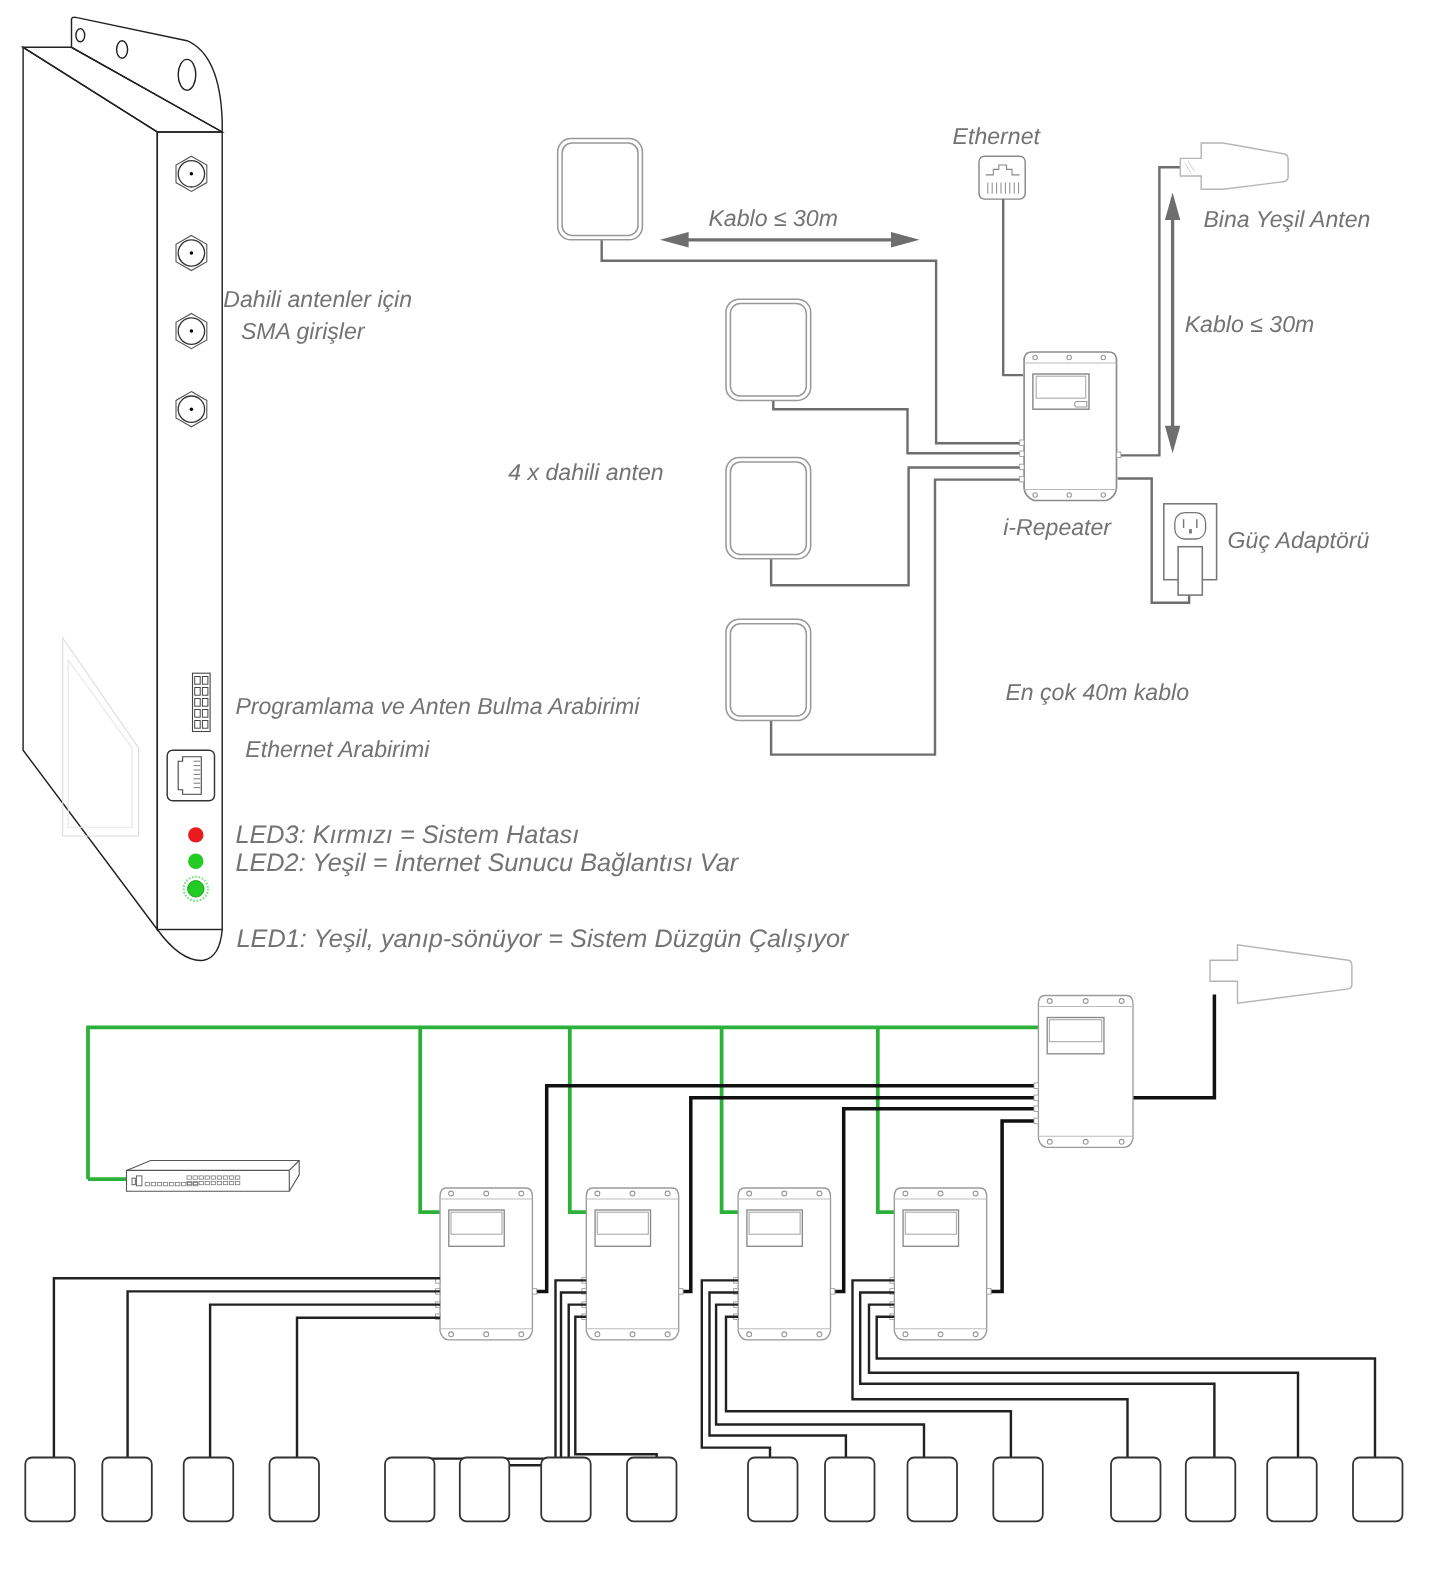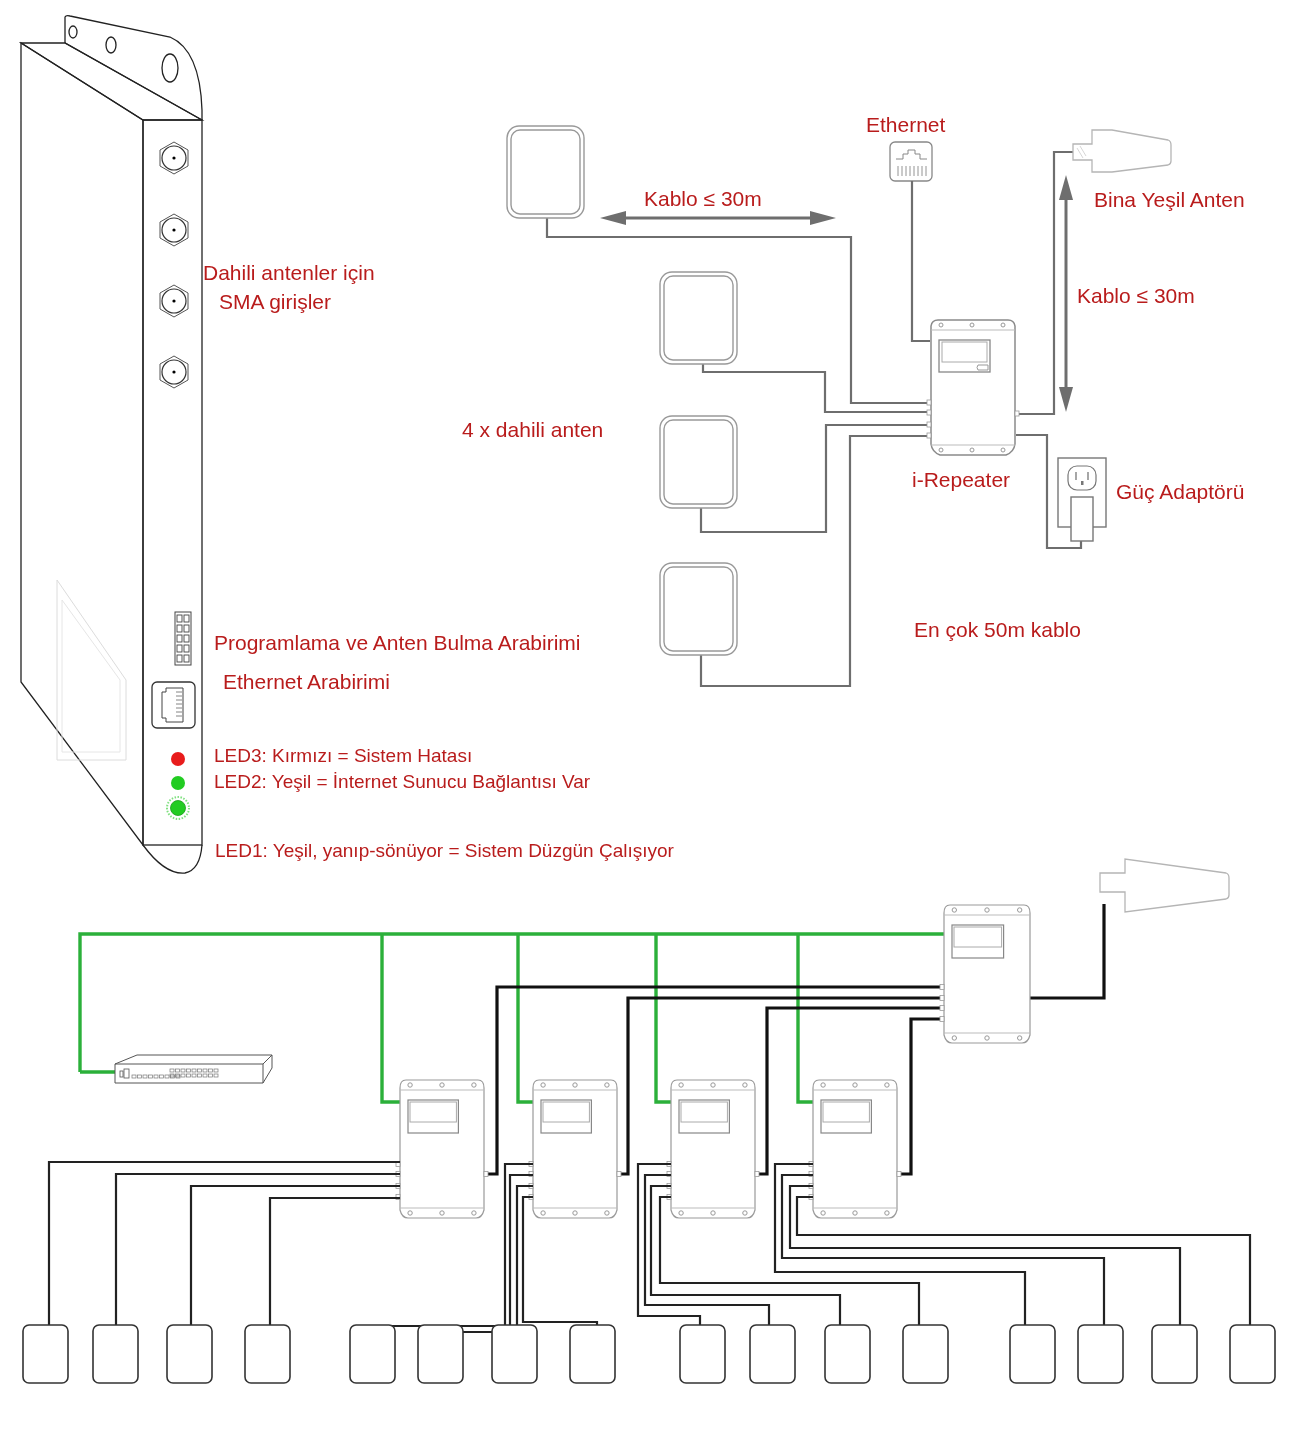--- a/index.html
+++ b/index.html
@@ -1,19 +1,19 @@
 <!DOCTYPE html>
 <html><head>
 <meta charset="utf-8">
 <style>
   html, body { margin: 0; padding: 0; background: #ffffff; }
   body { width: 1300px; height: 1435px; position: relative; overflow: hidden; font-family: "Liberation Sans", sans-serif; }
   #diagram { position: absolute; left: 0; top: 0; width: 1300px; height: 1435px; }
-  .lbl { position: absolute; color: #b91c1c; font-family: "Liberation Sans", sans-serif; font-size: 21px; line-height: 1.35; white-space: nowrap; }
-  .lbl.sm { font-size: 19px; line-height: 1.38; }
+  .lbl { position: absolute; color: #737373; font-family: "Liberation Sans", sans-serif; font-size: 21px; line-height: 1.35; white-space: nowrap; font-style: italic; }
+  .lbl.sm { font-size: 23px; line-height: 1.38; }
   .dev { fill: #fff; stroke: #8a8a8a; stroke-width: 1.5; }
   .devthin { fill: #fff; stroke: #9a9a9a; stroke-width: 1.2; }
   .cable { fill: none; stroke: #6e6e6e; stroke-width: 2.2; }
   .bk { fill: none; stroke: #111; stroke-width: 3.2; }
   .bkthin { fill: none; stroke: #222; stroke-width: 2.2; }
   .gr { fill: none; stroke: #2bb03a; stroke-width: 3.4; }
   .ant { fill: #fff; stroke: #333; stroke-width: 1.6; }
   .arrow { fill: #6e6e6e; stroke: none; }
   .outline { fill: none; stroke: #222; stroke-width: 1.3; }
 </style>
@@ -357,13 +357,13 @@
 <div class="lbl sm" style="left:214px;top:769px;">LED2: Yeşil = İnternet Sunucu Bağlantısı Var</div>
 <div class="lbl sm" style="left:215px;top:838px;">LED1: Yeşil, yanıp-sönüyor = Sistem Düzgün Çalışıyor</div>
 
 <div class="lbl" style="left:866px;top:111px;">Ethernet</div>
 <div class="lbl" style="left:644px;top:185px;">Kablo ≤ 30m</div>
 <div class="lbl" style="left:1094px;top:186px;">Bina Yeşil Anten</div>
 <div class="lbl" style="left:1077px;top:282px;">Kablo ≤ 30m</div>
 <div class="lbl" style="left:462px;top:416px;">4 x dahili anten</div>
 <div class="lbl" style="left:912px;top:466px;text-align:right;">i-Repeater</div>
 <div class="lbl" style="left:1116px;top:478px;">Güç Adaptörü</div>
-<div class="lbl" style="left:914px;top:616px;">En çok 50m kablo</div>
+<div class="lbl" style="left:914px;top:616px;">En çok 40m kablo</div>
 
 </body></html>

